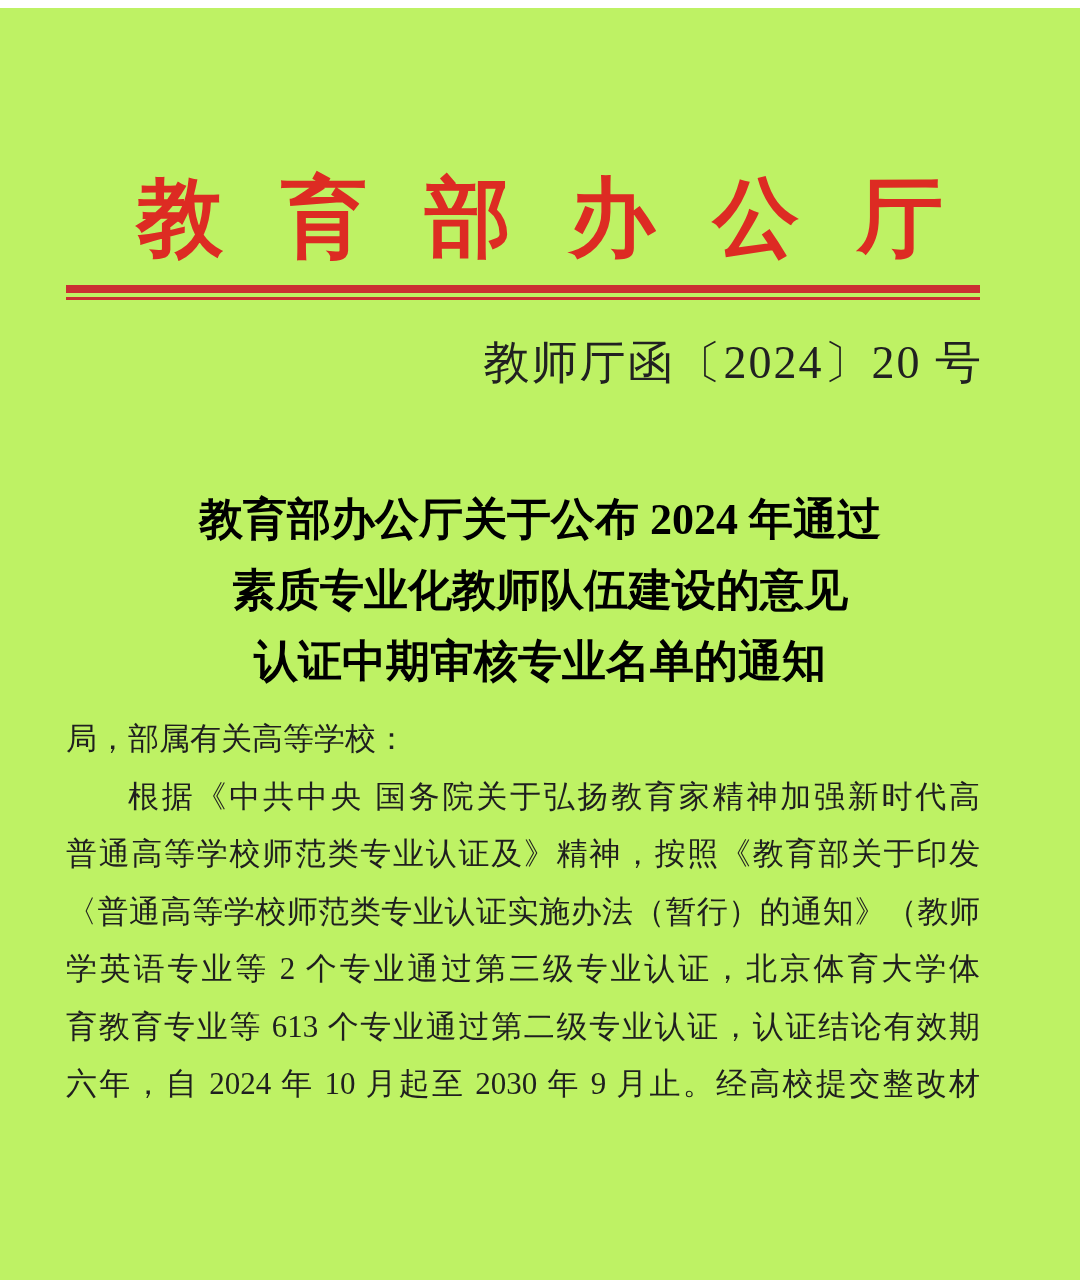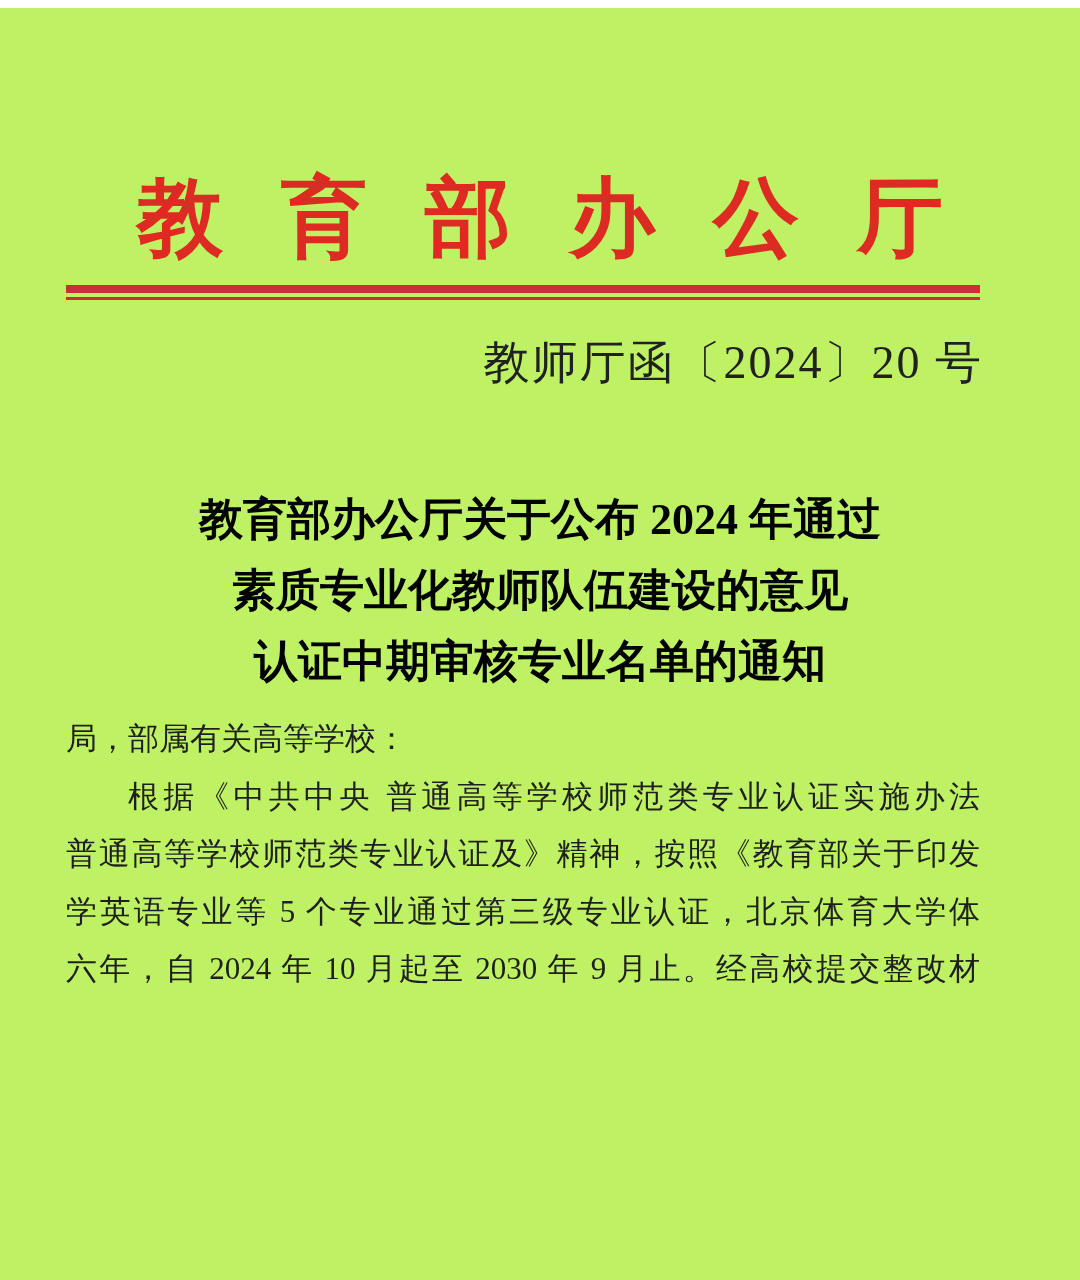--- a/index.html
+++ b/index.html
@@ -111,19 +111,21 @@
   <div class="doc-number">教师厅函〔2024〕20 号</div>
 
   <div class="title">
     <div>教育部办公厅关于公布 2024 年通过</div>
     <div>素质专业化教师队伍建设的意见</div>
     <div>认证中期审核专业名单的通知</div>
   </div>
 
   <div class="body-text">
     <div class="bline left">局，部属有关高等学校：</div>
-    <div class="bline indent">根据《中共中央 普通高等学校师范类专业认证实施办法</div>
+    <div class="bline indent">根据《中共中央 国务院关于弘扬教育家精神加强新时代高</div>
     <div class="bline">普通高等学校师范类专业认证及》精神，按照《教育部关于印发</div>
-    <div class="bline">学英语专业等 5 个专业通过第三级专业认证，北京体育大学体</div>
+    <div class="bline">〈普通高等学校师范类专业认证实施办法（暂行）的通知》（教师</div>
+    <div class="bline">学英语专业等 2 个专业通过第三级专业认证，北京体育大学体</div>
+    <div class="bline">育教育专业等 613 个专业通过第二级专业认证，认证结论有效期</div>
     <div class="bline">六年，自 2024 年 10 月起至 2030 年 9 月止。经高校提交整改材</div>
   </div>
 
 </div>
 
 </body></html>

